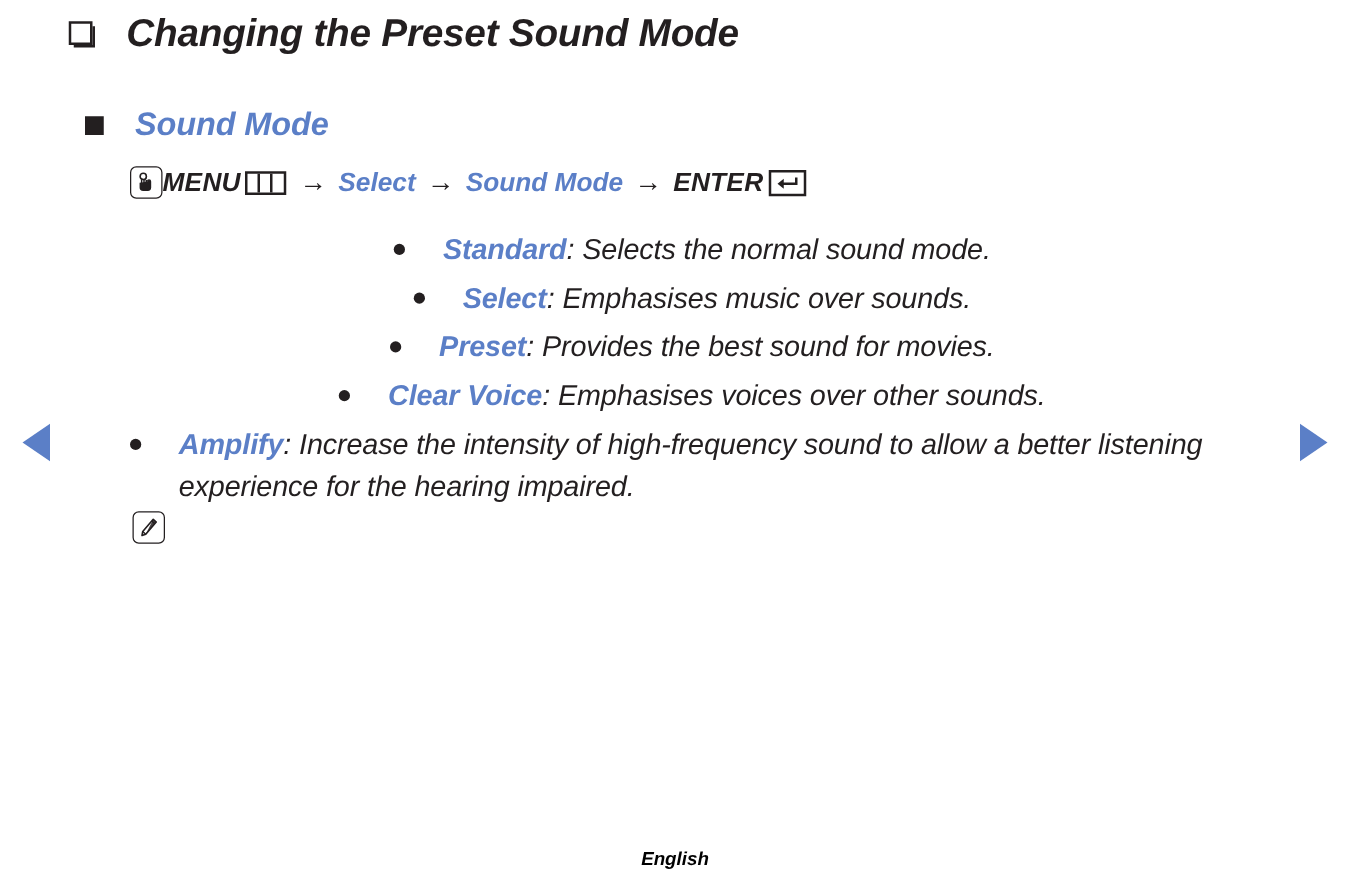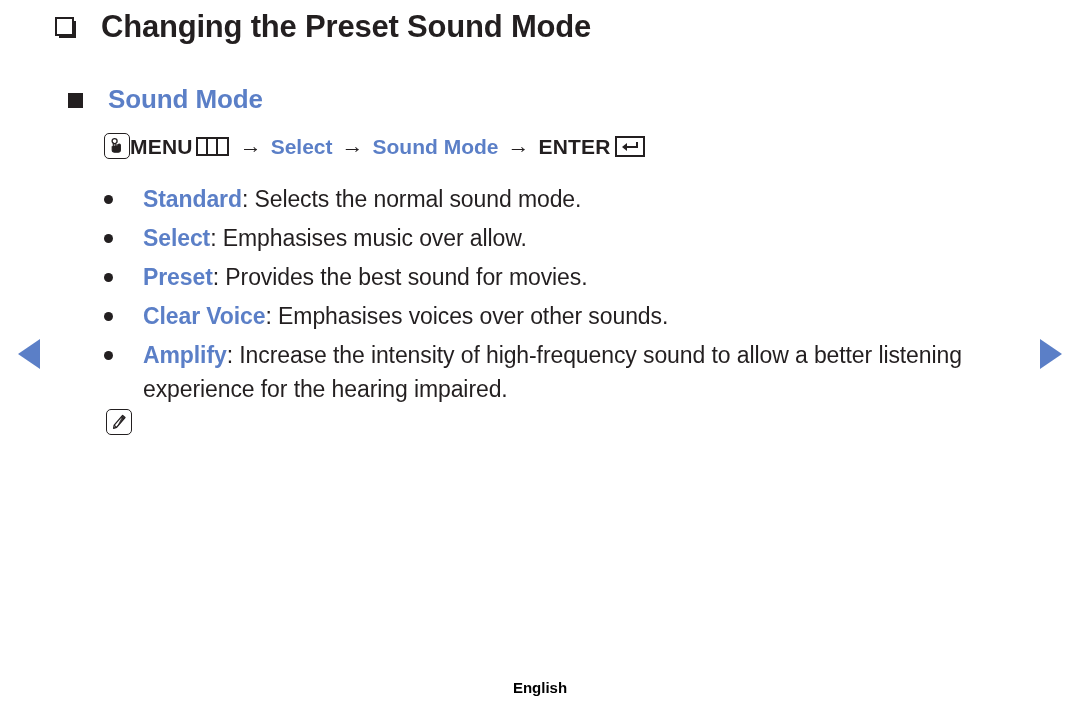--- a/index.html
+++ b/index.html
@@ -14,20 +14,21 @@
     color: #231f20;
     position: relative;
     overflow: hidden;
     -webkit-font-smoothing: antialiased;
   }
 
   .page {
     position: relative;
     width: 1080px;
     height: 705px;
+    font-style: italic;
   }
 
   
   .nav-arrow {
     position: absolute;
     top: 339px;
     width: 0;
     height: 0;
     border-top: 15px solid transparent;
     border-bottom: 15px solid transparent;
@@ -174,20 +175,21 @@
   .list {
     position: absolute;
     left: 104px;
     top: 182px;
     width: 900px;
   }
   .list-item {
     display: flex;
     align-items: flex-start;
     margin-bottom: 5px;
+    justify-content: center;
   }
   .dot {
     width: 9px;
     height: 9px;
     border-radius: 50%;
     background: #231f20;
     margin-top: 13px;
     flex: none;
   }
   .item-text {
@@ -289,21 +291,21 @@
     <div class="list-item">
       <div class="dot"></div>
       <div class="item-text">
         <span class="term">Standard</span><span>: </span><span>Selects the normal sound mode.</span>
       </div>
     </div>
 
     <div class="list-item">
       <div class="dot"></div>
       <div class="item-text">
-        <span class="term">Select</span><span>: </span><span>Emphasises music over allow.</span>
+        <span class="term">Select</span><span>: </span><span>Emphasises music over sounds.</span>
       </div>
     </div>
 
     <div class="list-item">
       <div class="dot"></div>
       <div class="item-text">
         <span class="term">Preset</span><span>: </span><span>Provides the best sound for movies.</span>
       </div>
     </div>
 

